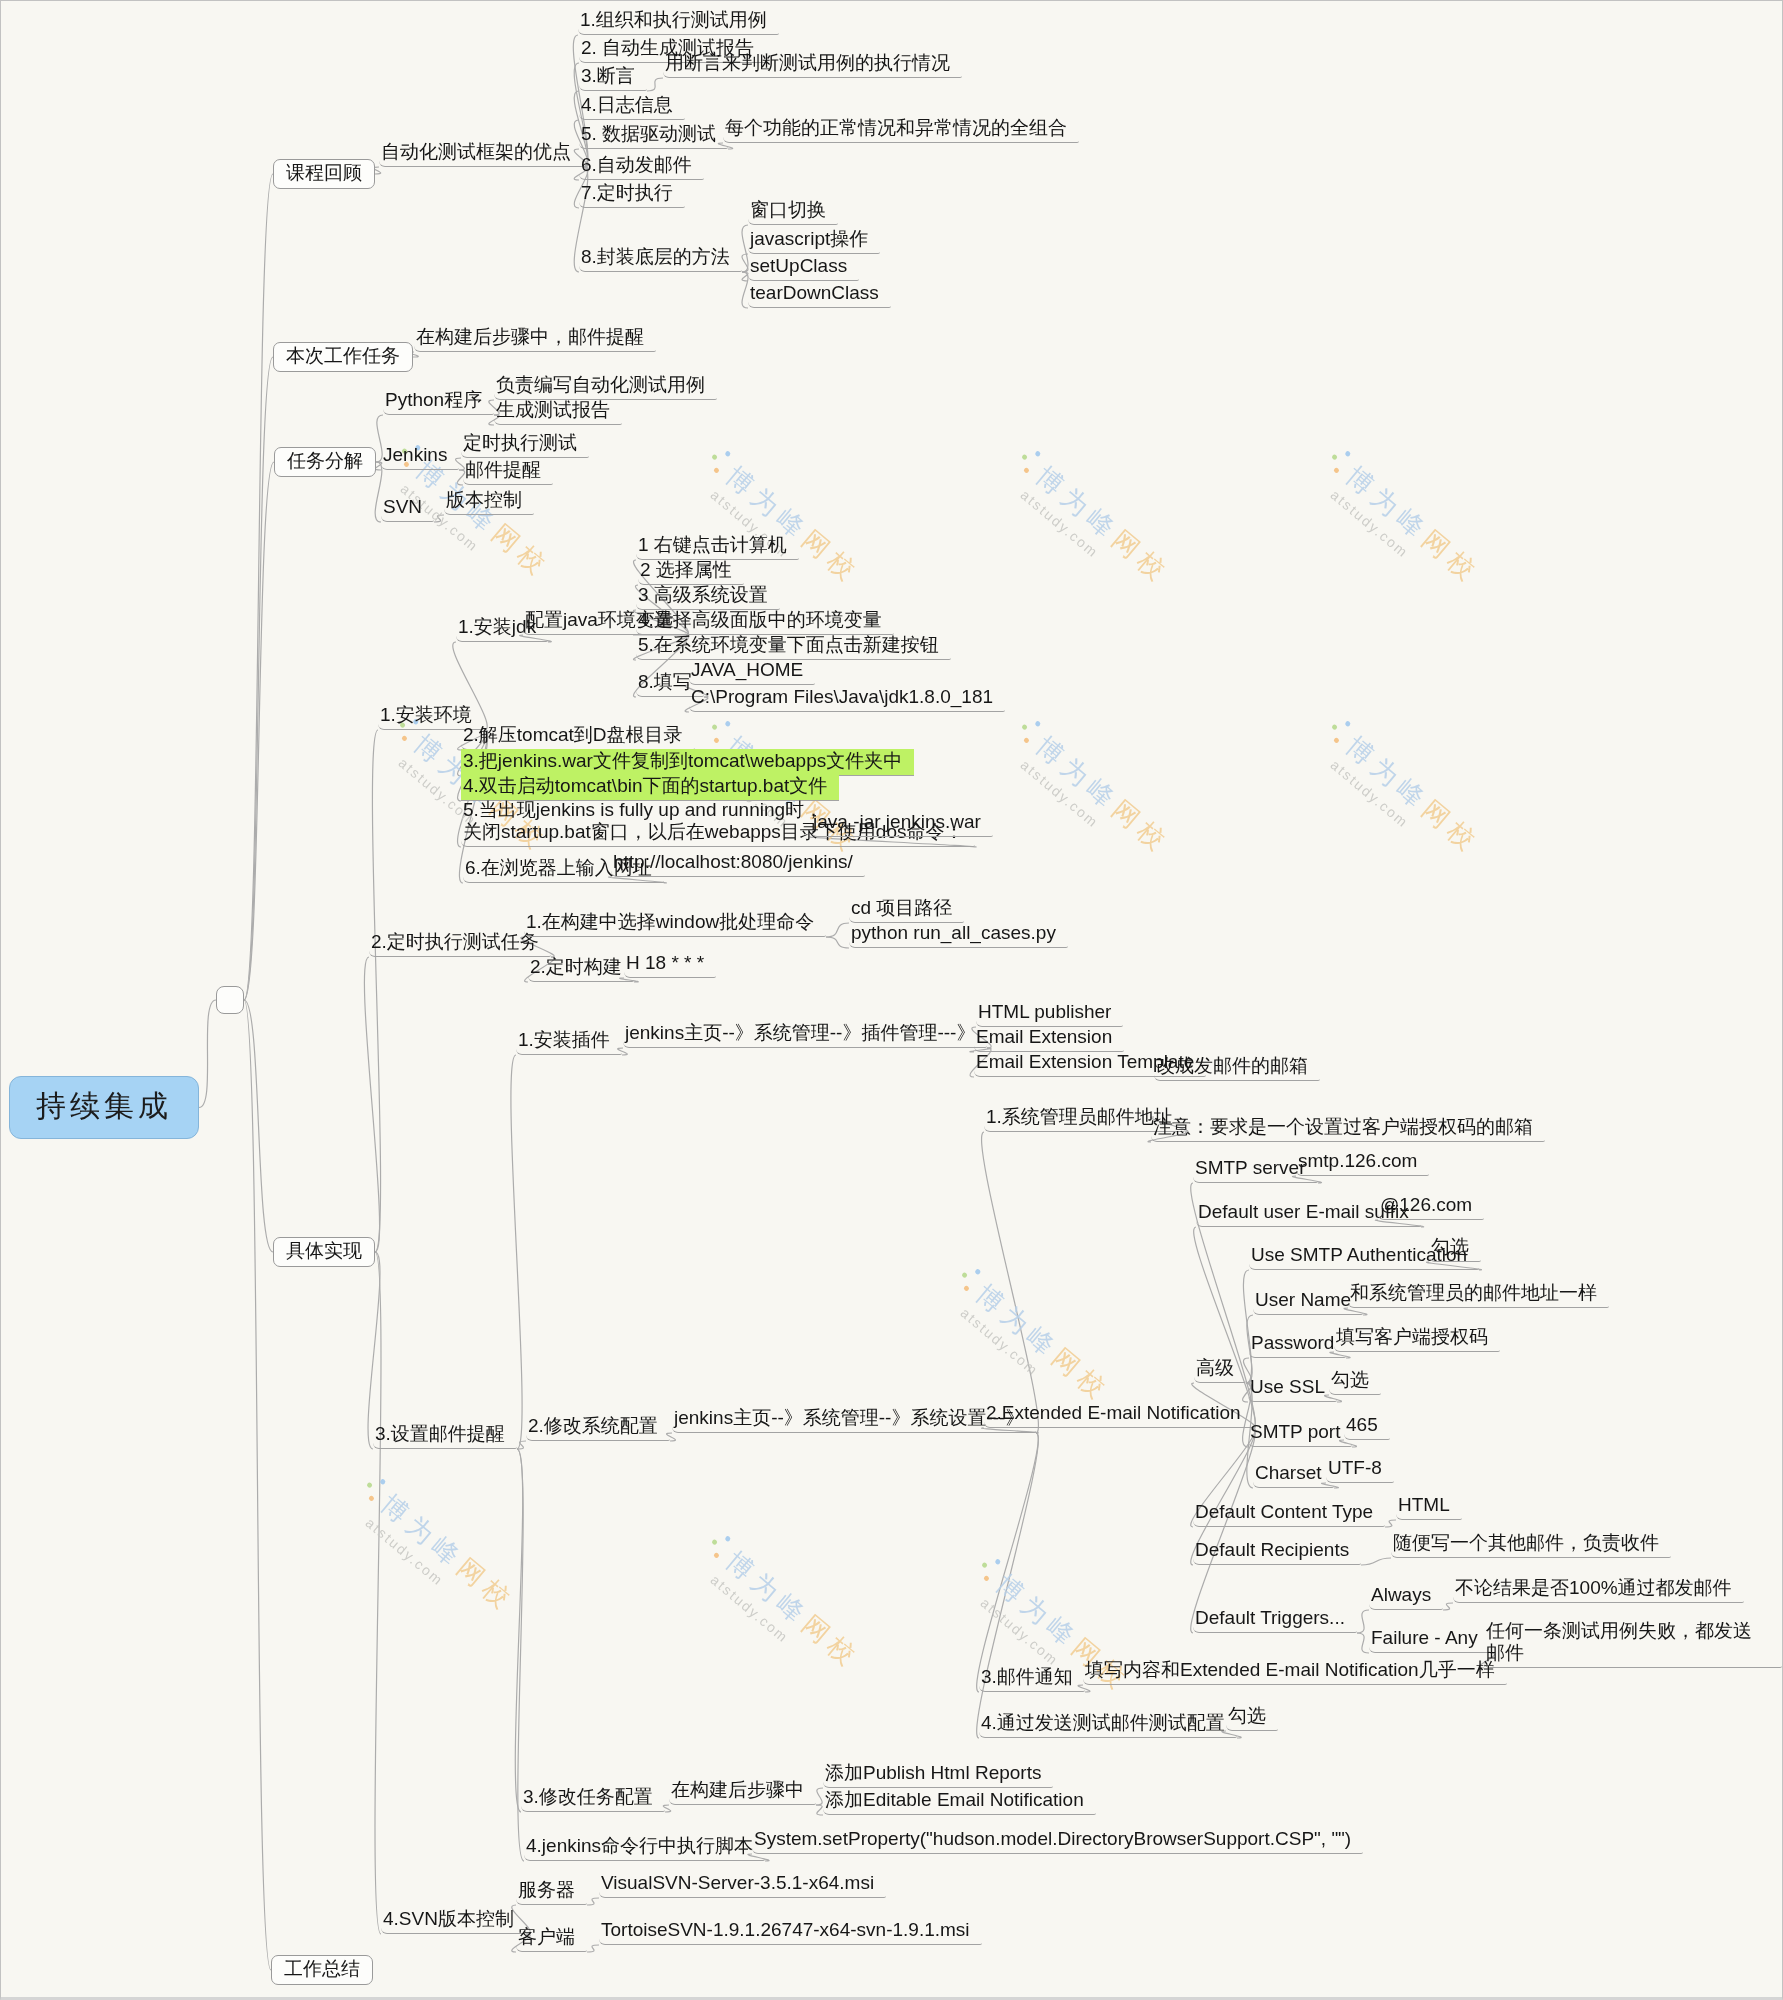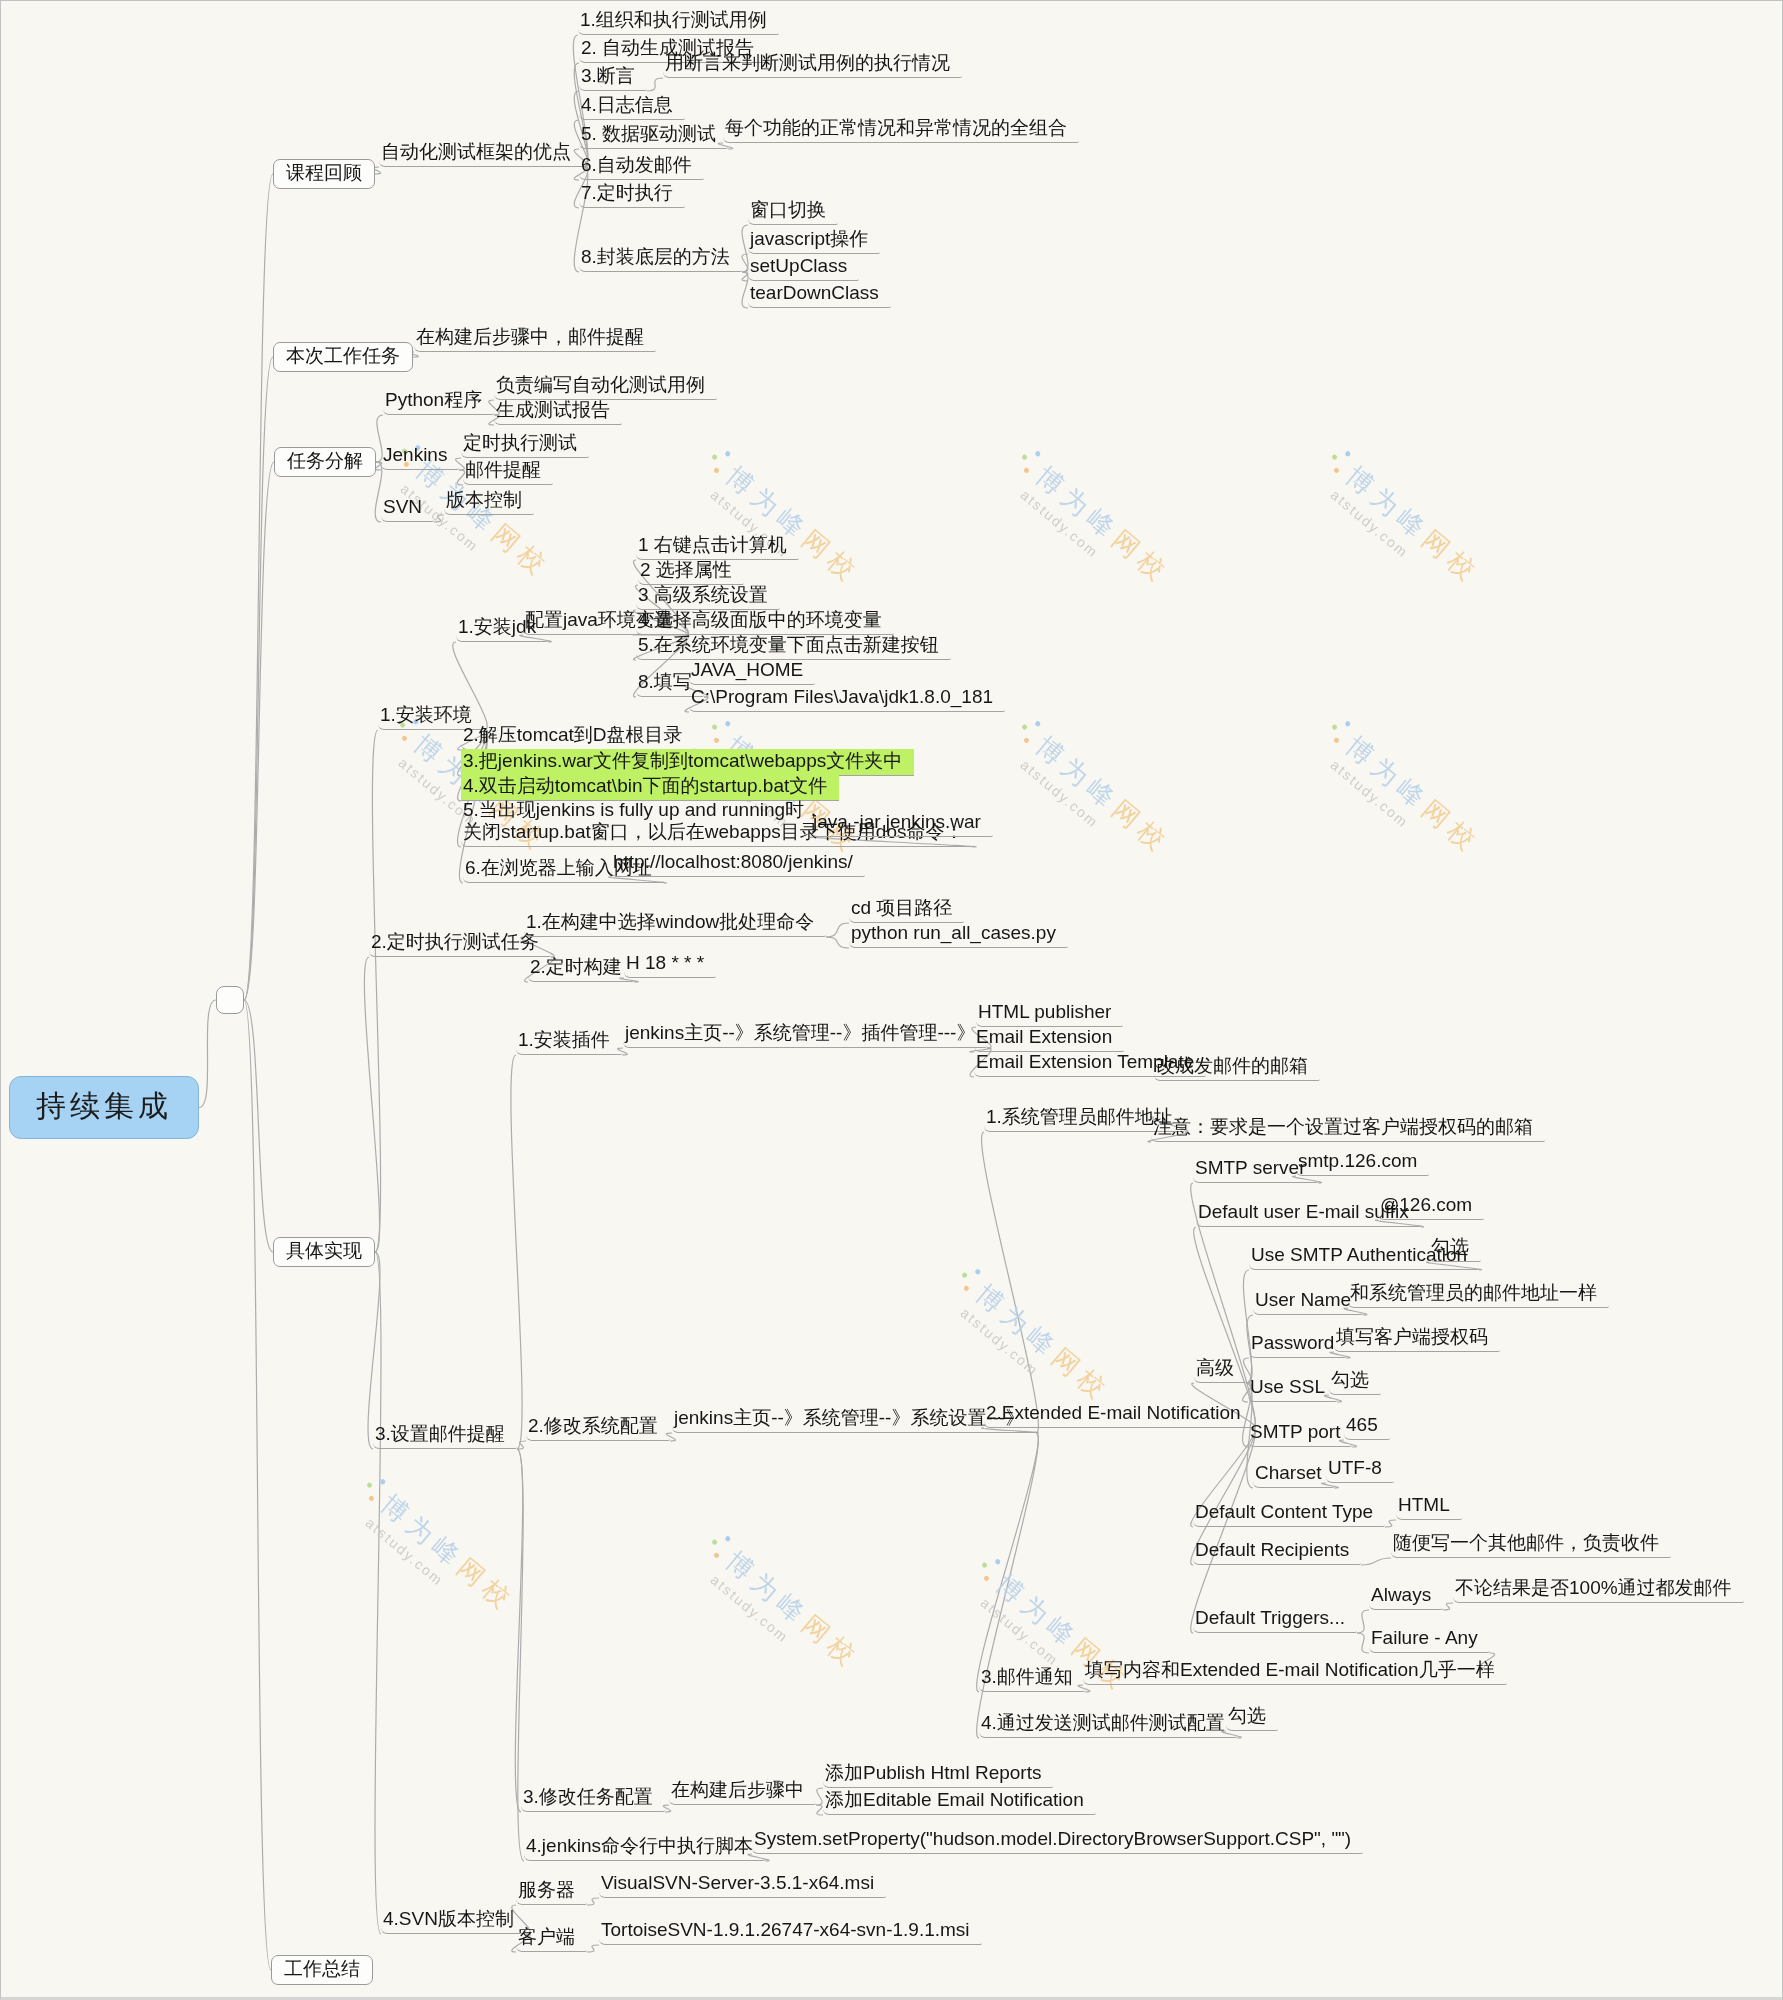--- a/index.html
+++ b/index.html
@@ -316,20 +316,21 @@
   <div id="t80" class="topic line" style="left:1252px;top:1461px">Charset</div>
   <div id="t81" class="topic line" style="left:1325px;top:1456px">UTF-8</div>
   <div id="t82" class="topic line" style="left:1192px;top:1500px">Default Content Type</div>
   <div id="t83" class="topic line" style="left:1395px;top:1493px">HTML</div>
   <div id="t84" class="topic line" style="left:1192px;top:1538px">Default Recipients</div>
   <div id="t85" class="topic line" style="left:1390px;top:1531px">随便写一个其他邮件，负责收件</div>
   <div id="t86" class="topic line" style="left:1192px;top:1606px">Default Triggers...</div>
   <div id="t87" class="topic line" style="left:1368px;top:1583px">Always</div>
   <div id="t88" class="topic line" style="left:1452px;top:1576px">不论结果是否100%通过都发邮件</div>
   <div id="t89" class="topic line" style="left:1368px;top:1626px">Failure - Any</div>
+  <div id="t90" class="topic line" style="left:1483px;top:1619px">任何一条测试用例失败，都发送邮件</div>
   <div id="t91" class="topic line" style="left:978px;top:1665px">3.邮件通知</div>
   <div id="t92" class="topic line" style="left:1082px;top:1658px">填写内容和Extended E-mail Notification几乎一样</div>
   <div id="t93" class="topic line" style="left:978px;top:1711px">4.通过发送测试邮件测试配置</div>
   <div id="t94" class="topic line" style="left:1225px;top:1704px">勾选</div>
   <div id="t95" class="topic line" style="left:520px;top:1785px">3.修改任务配置</div>
   <div id="t96" class="topic line" style="left:668px;top:1778px">在构建后步骤中</div>
   <div id="t97" class="topic line" style="left:822px;top:1761px">添加Publish Html Reports</div>
   <div id="t98" class="topic line" style="left:822px;top:1788px">添加Editable Email Notification</div>
   <div id="t99" class="topic line" style="left:523px;top:1834px">4.jenkins命令行中执行脚本</div>
   <div id="t100" class="topic line" style="left:751px;top:1827px">System.setProperty("hudson.model.DirectoryBrowserSupport.CSP", "")</div>

